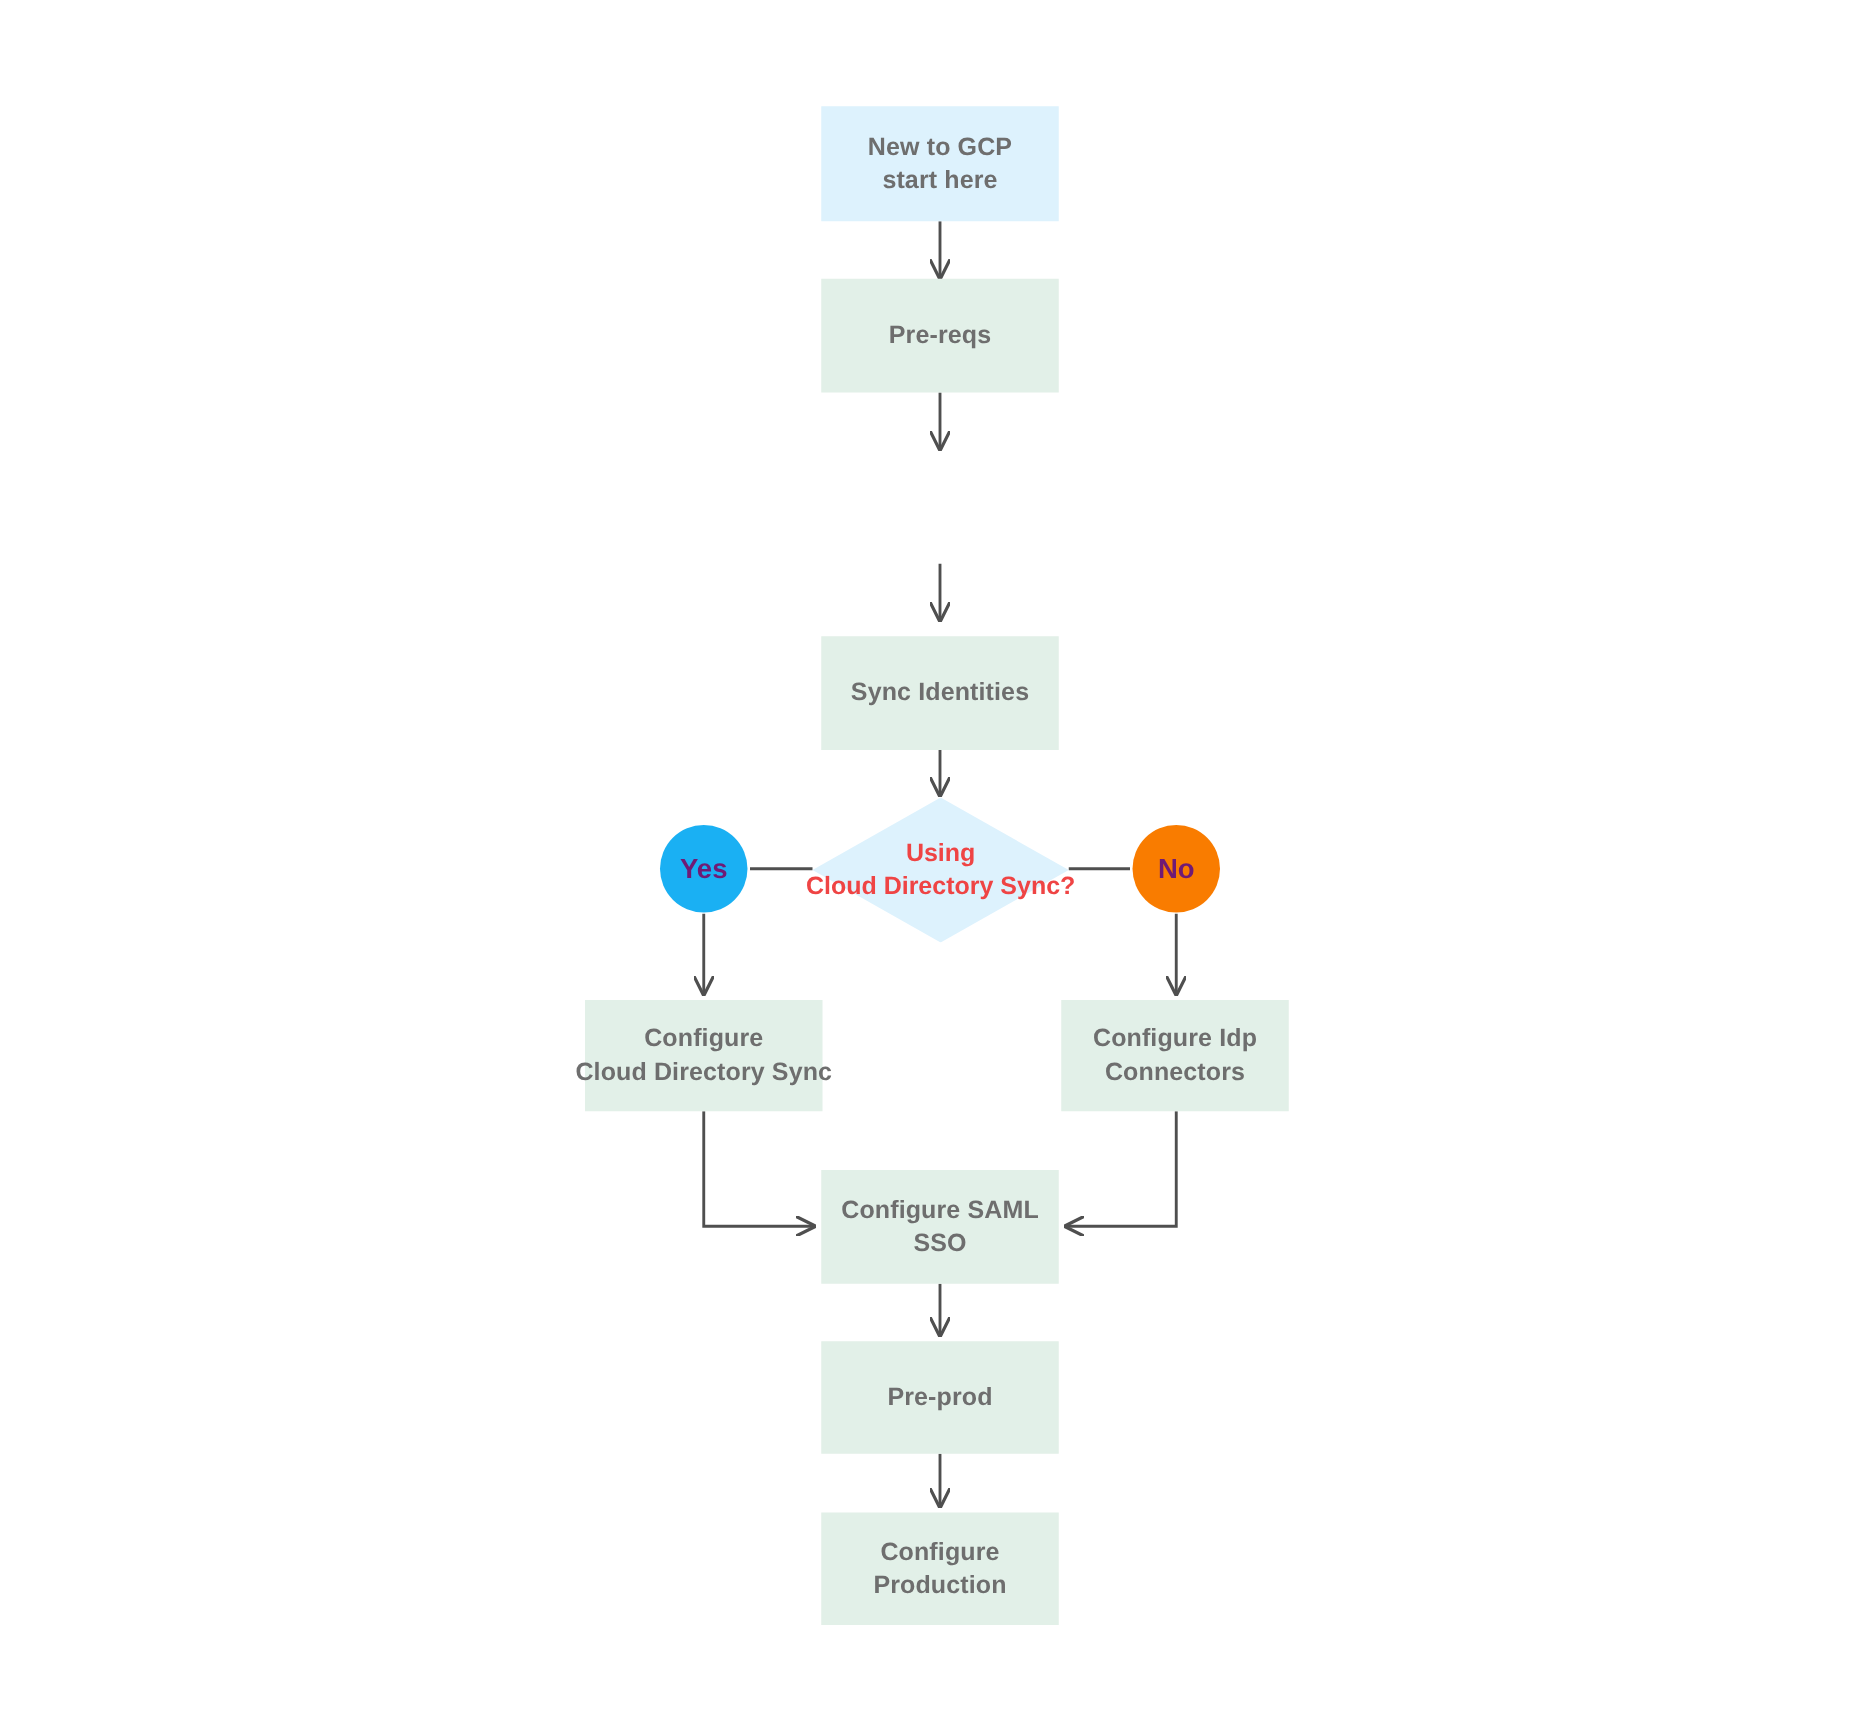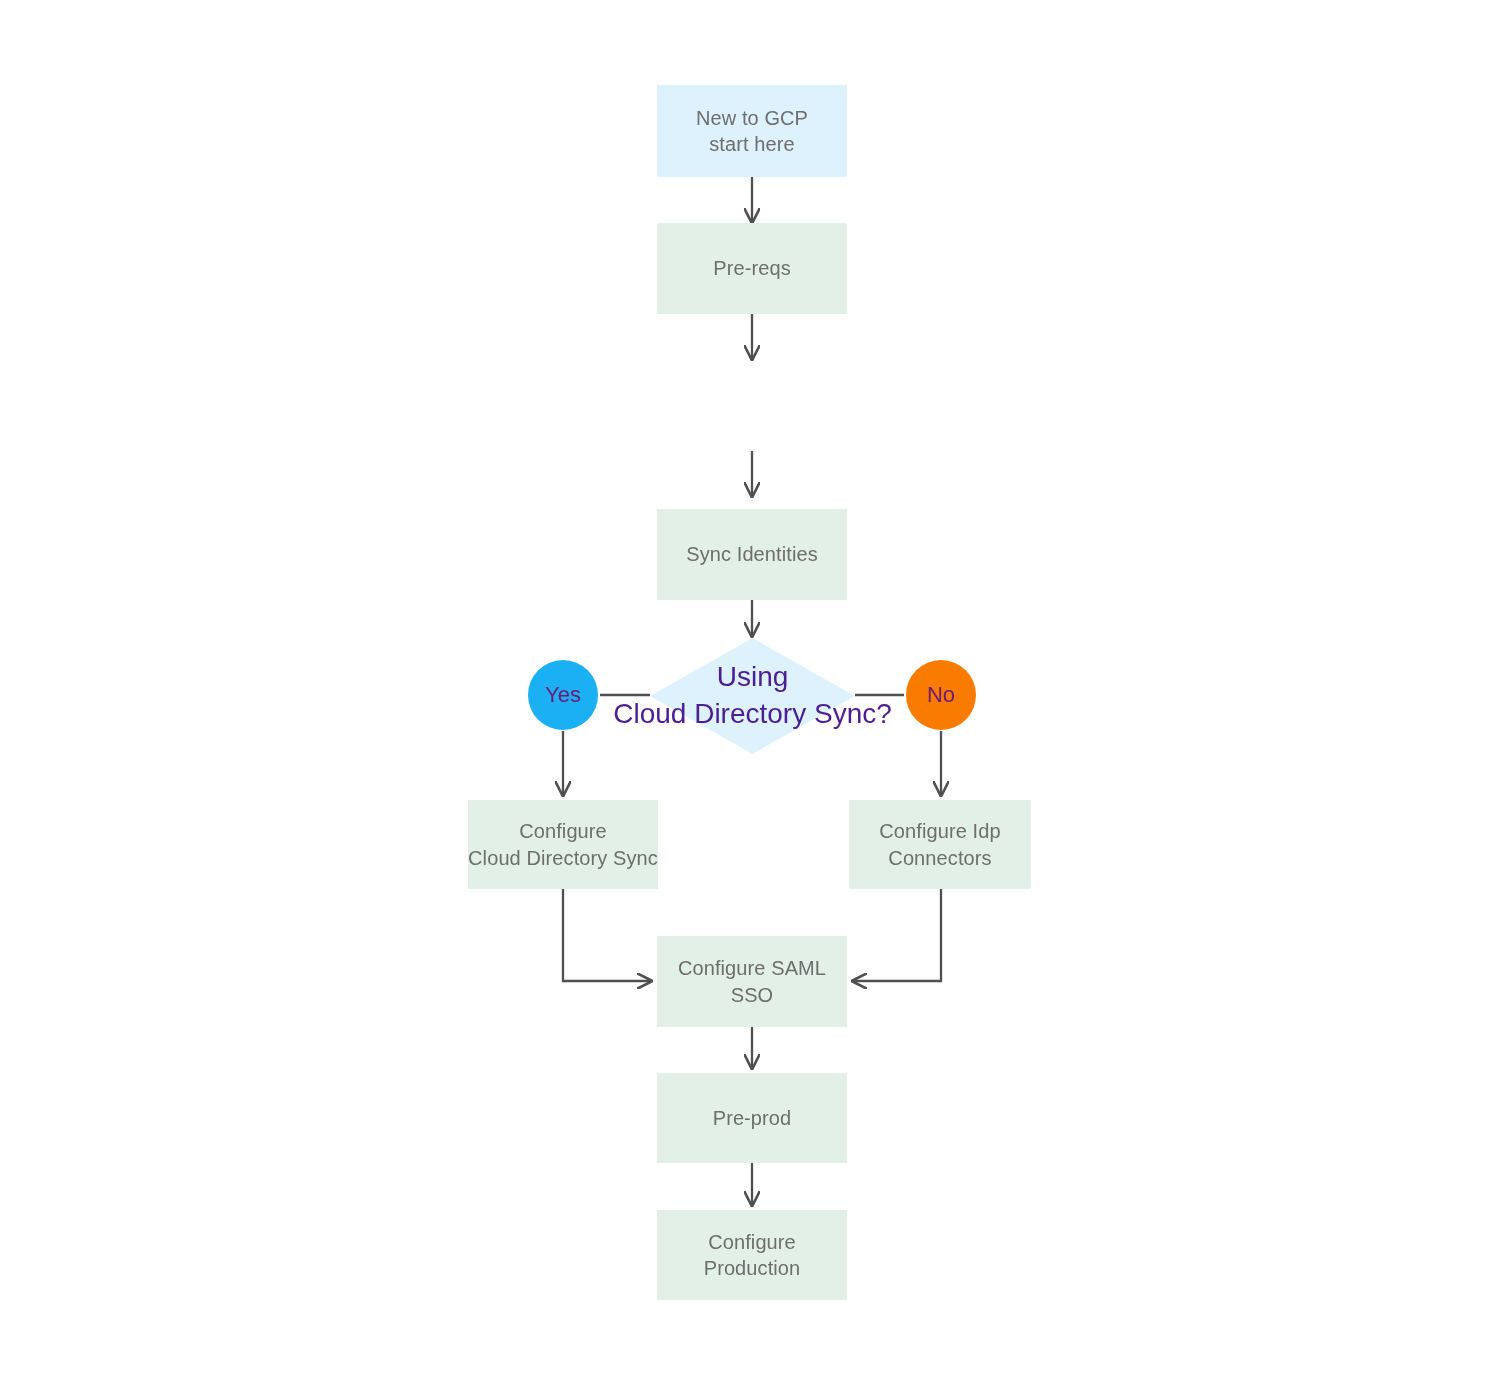--- a/index.html
+++ b/index.html
@@ -12,20 +12,21 @@
     height: 1386px;
     font-family: "Liberation Sans", sans-serif;
     position: relative;
     overflow: hidden;
   }
   #flow-root {
     position: absolute;
     inset: 0;
     width: 1500px;
     height: 1386px;
+    font-weight: bold;
   }
   #edge-layer {
     position: absolute;
     left: 0;
     top: 0;
     width: 1500px;
     height: 1386px;
     pointer-events: none;
   }
   .node {
@@ -55,22 +56,22 @@
   }
   .diamond-shape {
     position: absolute;
     left: 0; top: 0;
     width: 100%;
     height: 100%;
   }
   .diamond-text {
     position: relative;
     z-index: 2;
-    font-size: 28px;
-    color: #4c1d95;
+    font-size: 20px;
+    color: #ef4444;
     text-align: center;
     line-height: 1.32;
     white-space: nowrap;
   }
 
   .node-circle {
     position: absolute;
     border-radius: 50%;
     display: flex;
     align-items: center;

